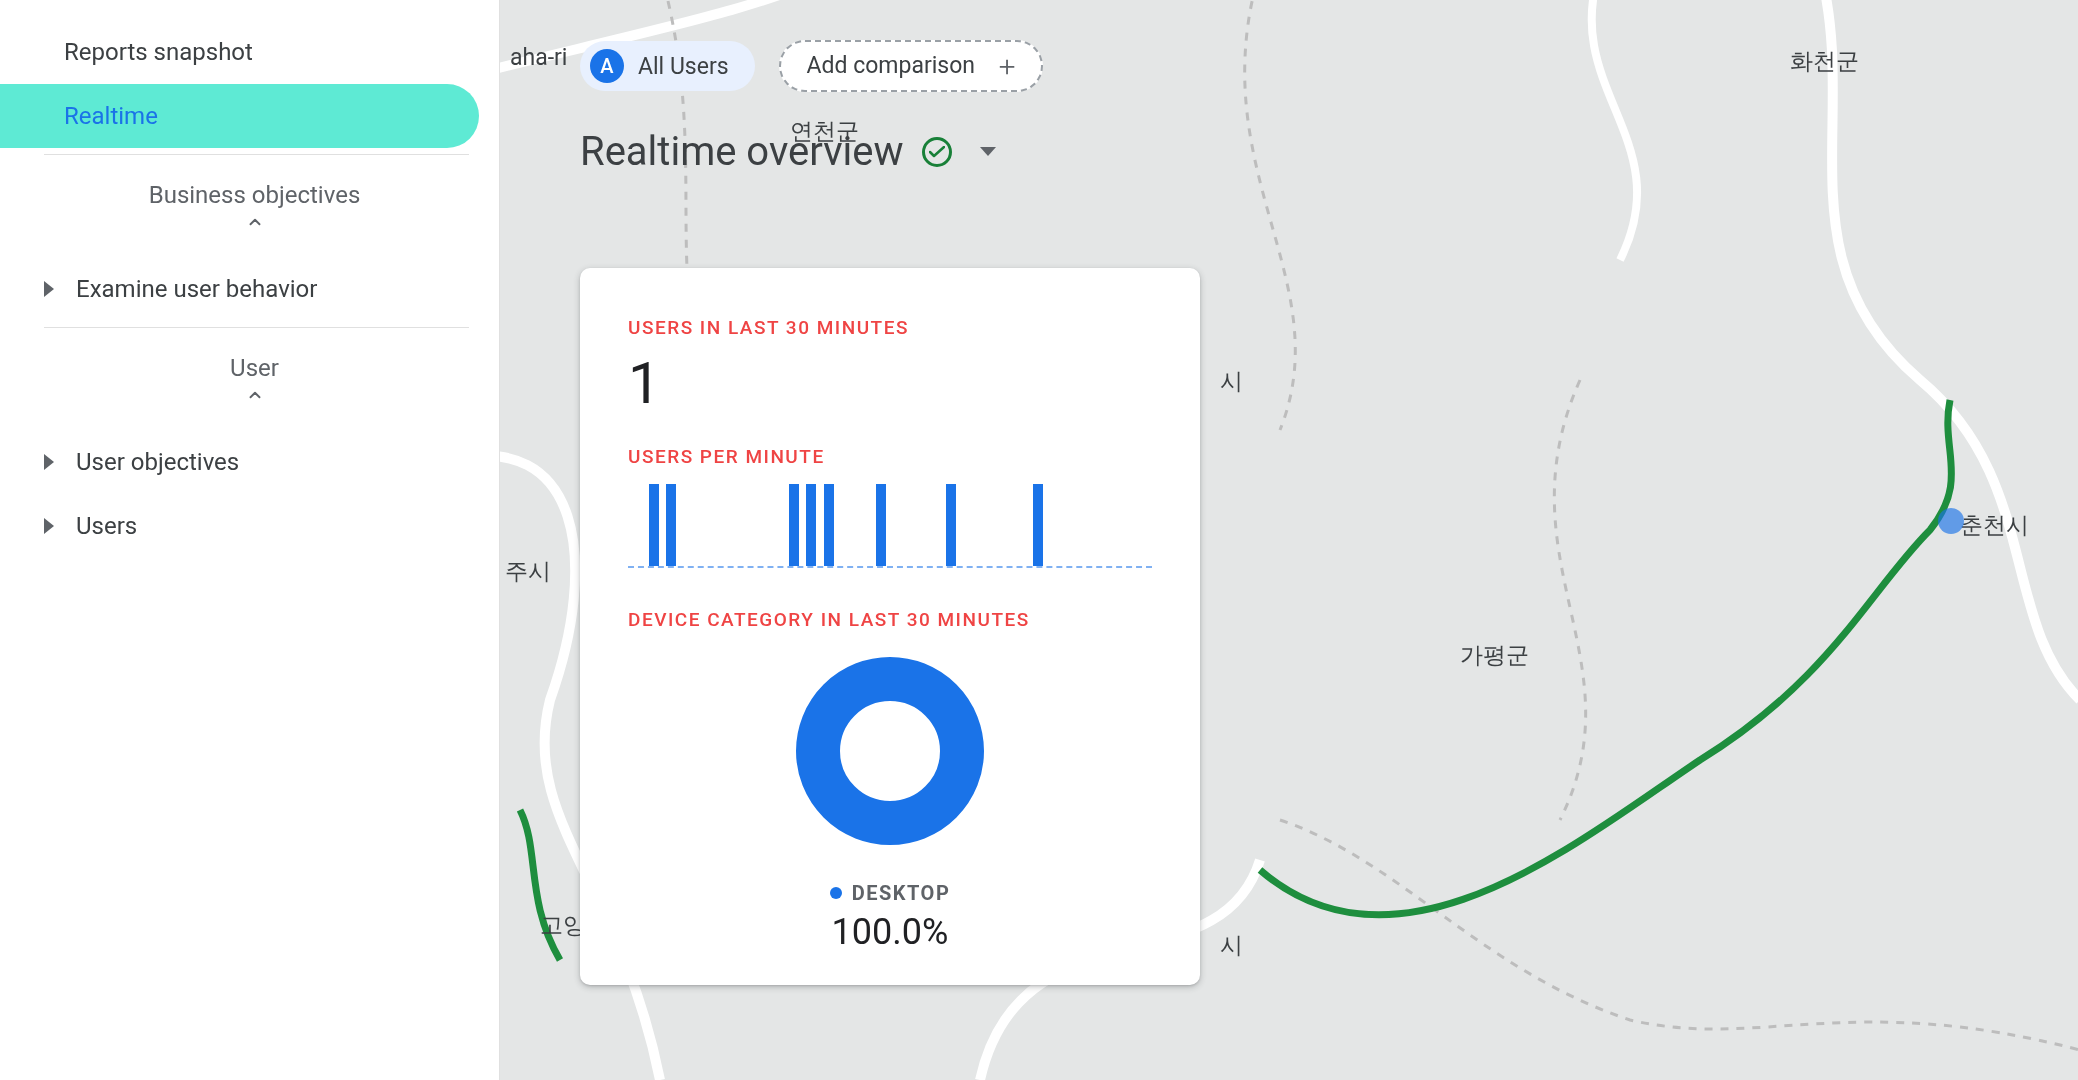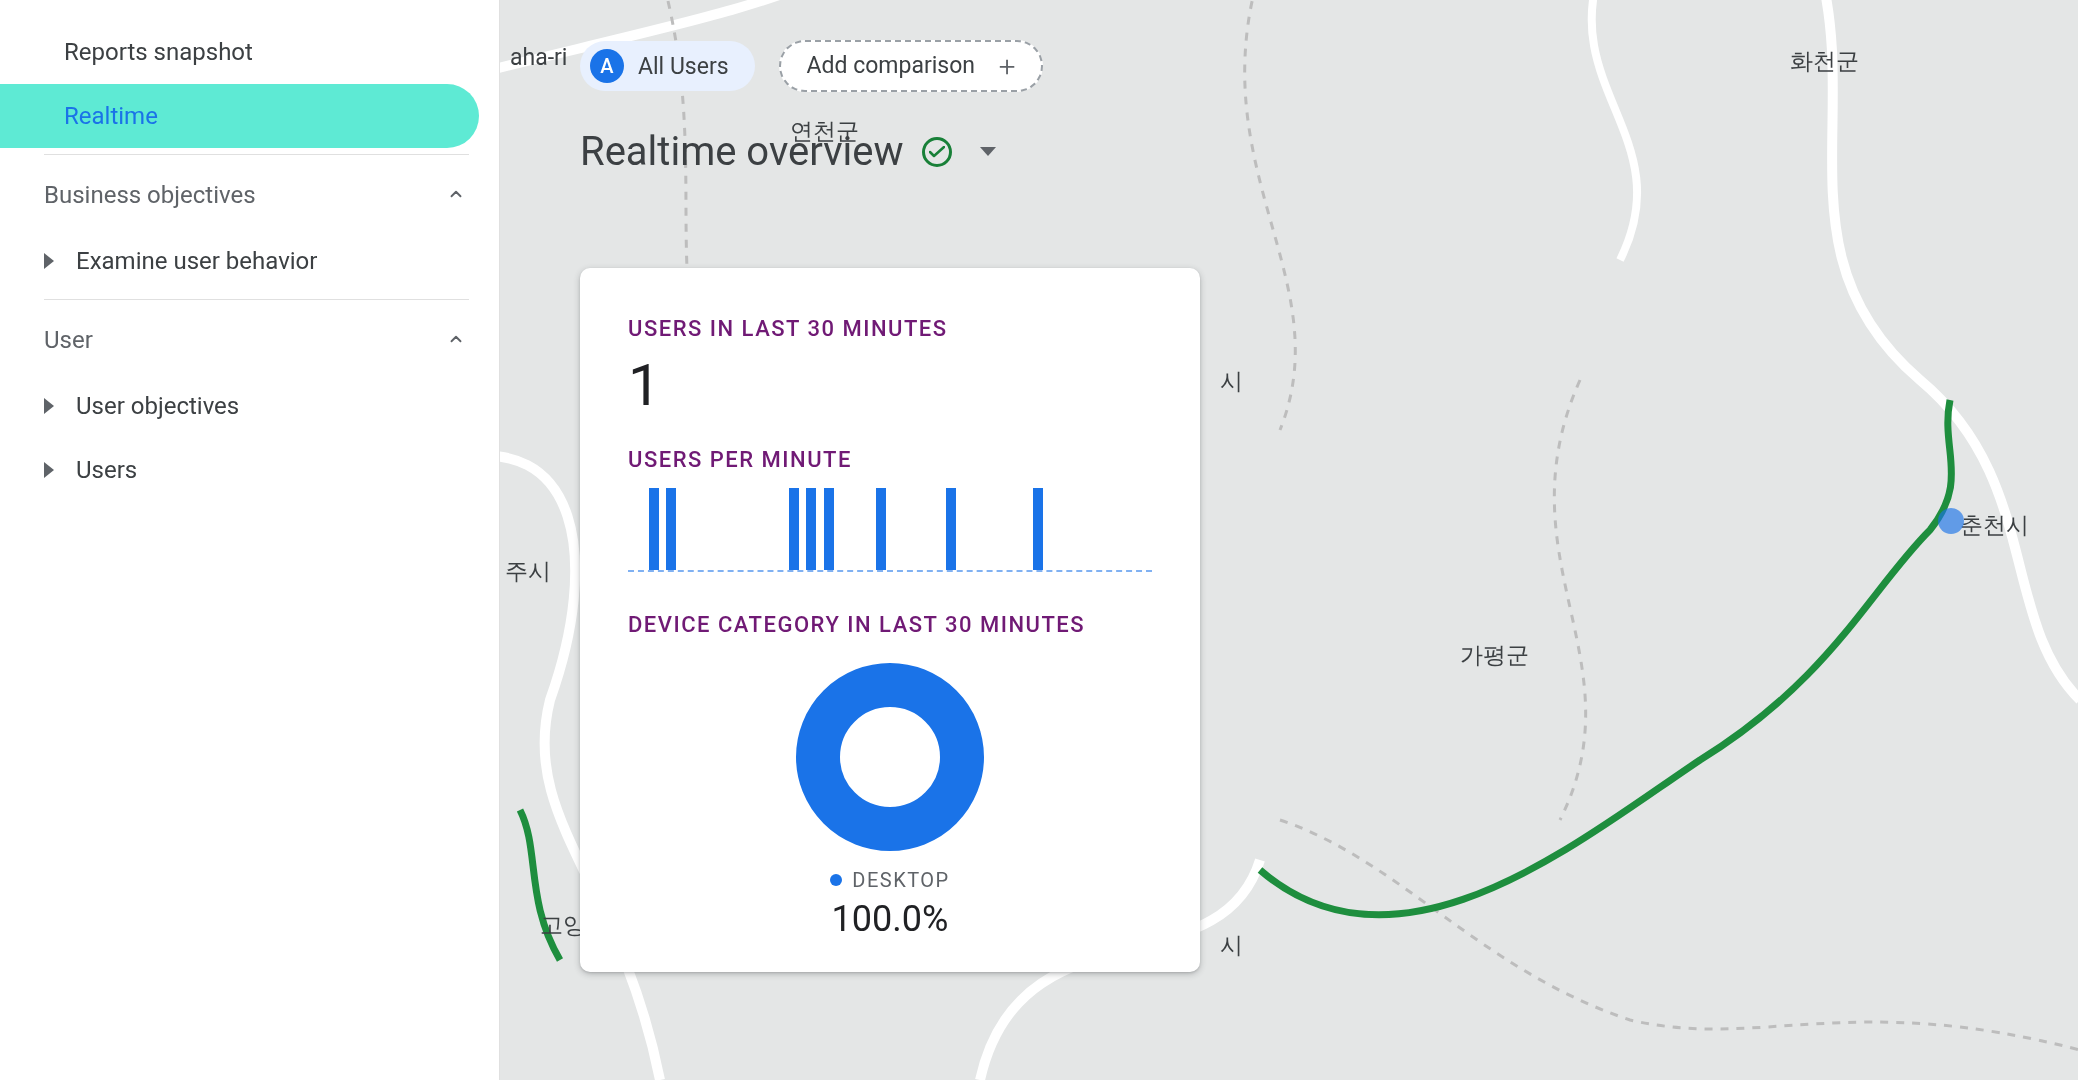--- a/index.html
+++ b/index.html
@@ -3,21 +3,21 @@
 <meta charset="utf-8">
 <style>
   * { box-sizing: border-box; }
   html, body { margin:0; padding:0; height:100%; font-family: "Google Sans", Roboto, Arial, sans-serif; background:#fff; }
   body { width:2078px; height:1080px; overflow:hidden; position:relative; }
 
   
   .sidebar { position:absolute; left:0; top:0; width:500px; height:100%; background:#fff; border-right:1px solid #e0e0e0; padding-top:20px; }
   .sidebar-item { display:flex; align-items:center; justify-content:space-between; padding:18px 34px 18px 64px; font-size:24px; color:#3c4043; cursor:pointer; }
   .sidebar-item.active { color:#1a73e8; background:#5eead4; border-radius:0 40px 40px 0; margin-right:20px; }
-  .sidebar-section { display:flex; align-items:center; justify-content:space-between; padding:20px 34px 20px 44px; font-size:24px; color:#5f6368; cursor:pointer; }
+  .sidebar-section { display:flex; align-items:center; justify-content:space-between; padding:20px 34px 20px 44px; font-size:24px; color:#5f6368; cursor:pointer;flex-direction:column; }
   .sidebar-sub { display:flex; align-items:center; padding:18px 34px 18px 44px; font-size:24px; color:#3c4043; cursor:pointer; gap:22px; }
   .divider { height:1px; background:#e0e0e0; margin:6px 30px 6px 44px; }
   .chev { width:18px; height:18px; }
   .tri { width:0;height:0;border-top:8px solid transparent;border-bottom:8px solid transparent;border-left:10px solid #5f6368; }
 
   
   .main { position:absolute; left:500px; top:0; right:0; bottom:0; background:#e4e6e6; }
   
   .map { position:absolute; inset:0; overflow:hidden; background:#e4e6e6; }
   .map-label { position:absolute; color:#3c4043; font-size:23px; white-space:nowrap; }
@@ -32,27 +32,27 @@
 
   
   .title-row { position:absolute; top:128px; left:80px; display:flex; align-items:center; gap:18px; }
   .title { font-size:40px; color:#3c4043; font-weight:400; }
   .check-circle { width:30px; height:30px; border:3px solid #188038; border-radius:50%; display:flex; align-items:center; justify-content:center; }
   .check-circle svg { width:16px; height:12px; }
   .dd-caret { width:0;height:0;border-left:8px solid transparent;border-right:8px solid transparent;border-top:9px solid #5f6368; margin-left:10px;}
 
   
   .card { position:absolute; top:268px; left:80px; width:620px; background:#fff; border-radius:10px; box-shadow:0 2px 6px rgba(60,64,67,0.3), 0 1px 2px rgba(60,64,67,0.15); padding:48px 48px 32px 48px; }
-  .card h4 { margin:0 0 10px 0; font-size:22px; letter-spacing:1.5px; color:#701a75; font-weight:500; }
+  .card h4 { margin:0 0 10px 0; font-size:19px; letter-spacing:1.5px; color:#ef4444; font-weight:500; }
   .big-num { font-size:58px; color:#202124; margin:0 0 28px 0; font-weight:400; }
   .minichart { position:relative; width:100%; height:90px; margin-bottom:40px; }
   .baseline { position:absolute; left:0; right:0; bottom:0; border-bottom:2px dashed #1a73e8; opacity:0.55; }
   .bar { position:absolute; bottom:2px; width:10px; background:#1a73e8; }
   .donut-wrap { display:flex; flex-direction:column; align-items:center; margin-top:20px; }
-  .legend { display:flex; gap:10px; align-items:center; margin-top:11px; color:#5f6368; font-size:20px; letter-spacing:1.5px;}
+  .legend { display:flex; gap:10px; align-items:center; margin-top:30px; color:#5f6368; font-size:20px; letter-spacing:1.5px;font-weight:bold;}
   .legend-dot { width:12px;height:12px;border-radius:50%; background:#1a73e8; }
   .pct { font-size:36px; color:#202124; margin-top:6px; }
 
   svg path { fill:none; }
 </style>
 </head>
 <body>
 
 <nav class="sidebar">
   <div class="sidebar-item">

